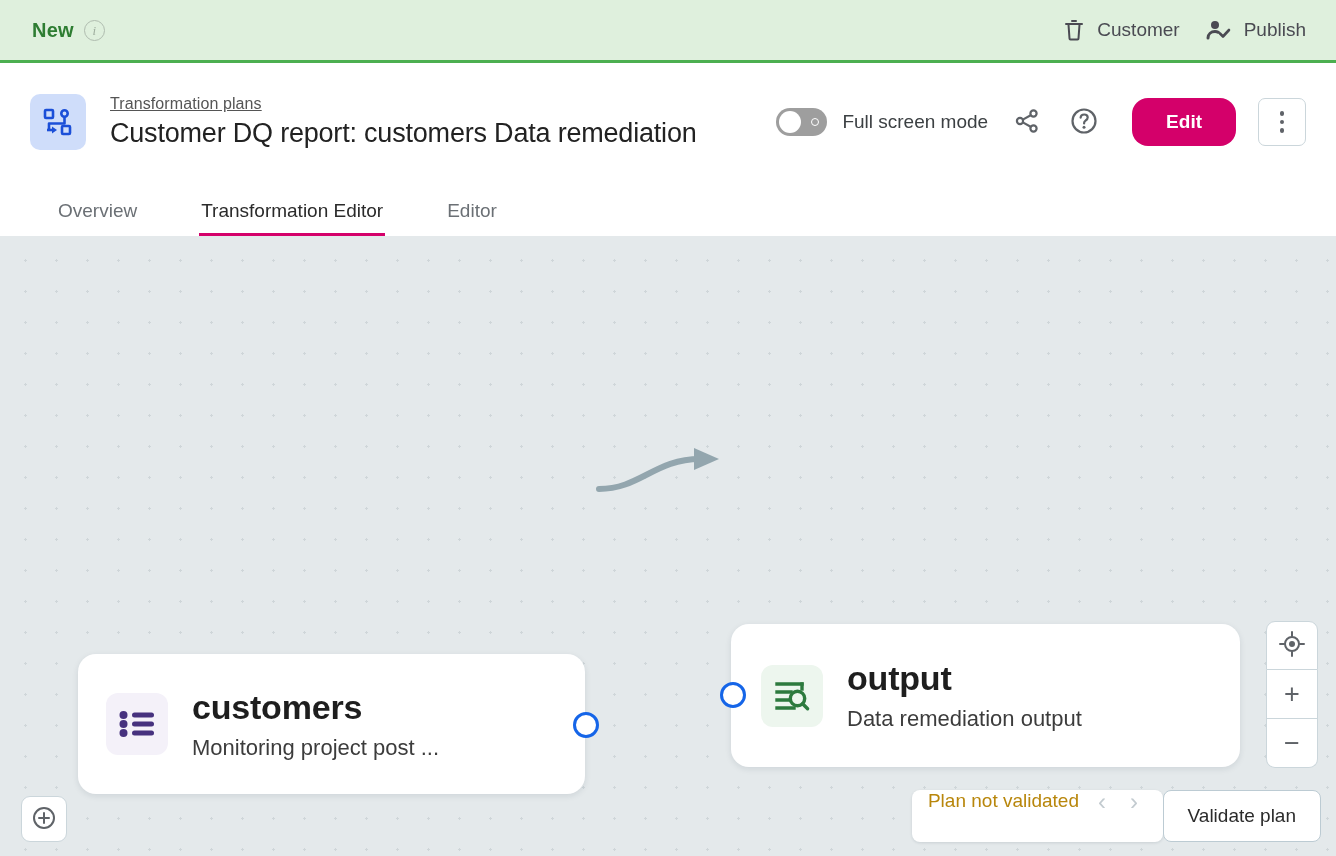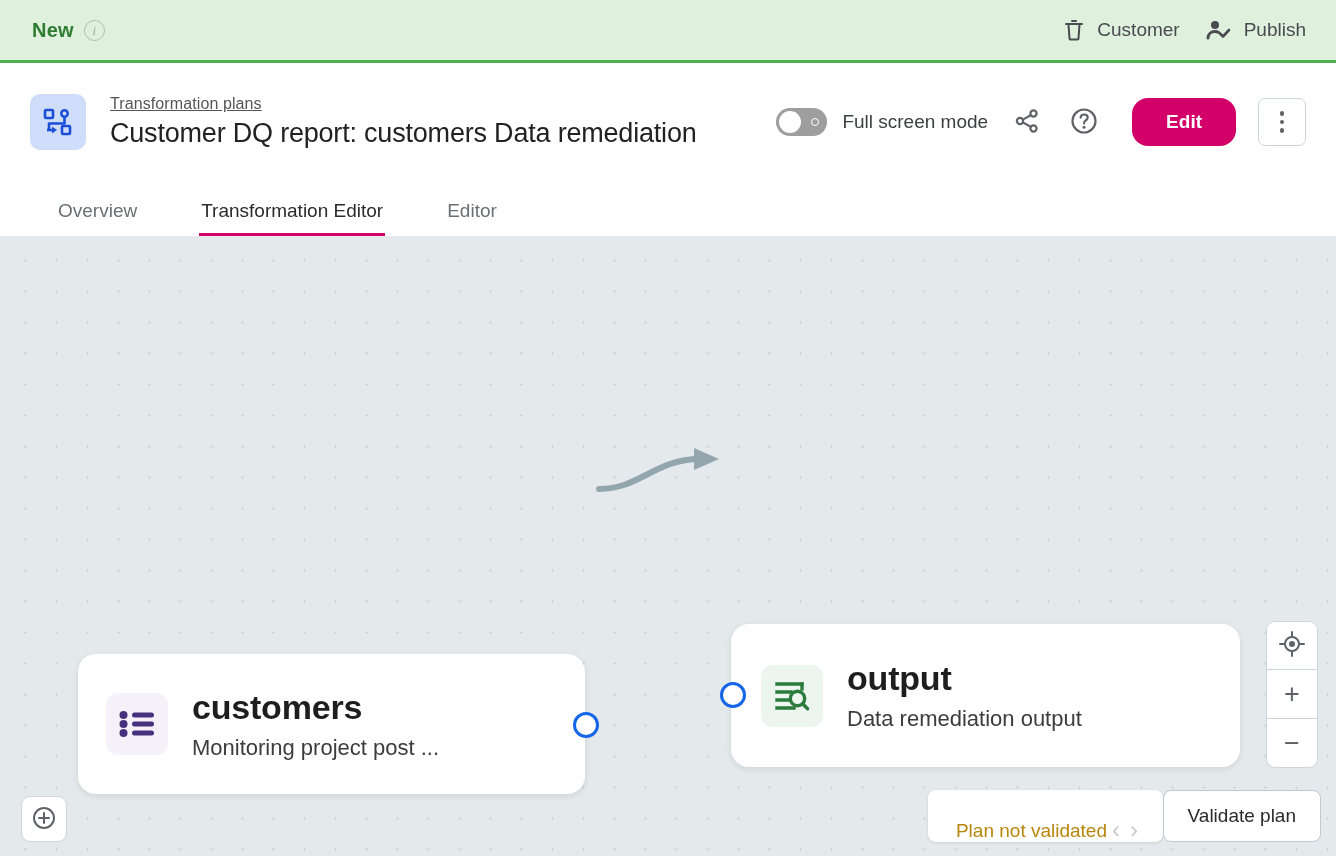--- a/index.html
+++ b/index.html
@@ -172,21 +172,21 @@
   .add-node-btn {
     position: absolute; left: 21px; bottom: 14px;
     width: 46px; height: 46px; border-radius: 9px;
     background: #fff; border: 1px solid #CBD6DB; cursor: pointer;
     display: flex; align-items: center; justify-content: center;
   }
 
   .validation-bar {
     position: absolute; right: 173px; bottom: 14px;
     height: 52px; background: #fff; border-radius: 8px;
-    display: flex; align-items: flex-end; padding: 0 20px 0 28px;
+    display: flex; align-items: flex-start; gap: 14px; padding: 0 20px 0 16px;
     box-shadow: 0 1px 3px rgba(20,40,60,.12);
   }
   .validation-text { font-size: 19px; color: #B8860B; white-space: nowrap; }
   .nav-arrow {
     background: none; border: none; cursor: pointer; color: #C3CBD0;
     font-size: 24px; padding: 0 5px; line-height: 1;
     font-family: "Liberation Sans", sans-serif;
   }
   .validate-btn {
     position: absolute; right: 15px; bottom: 14px;

